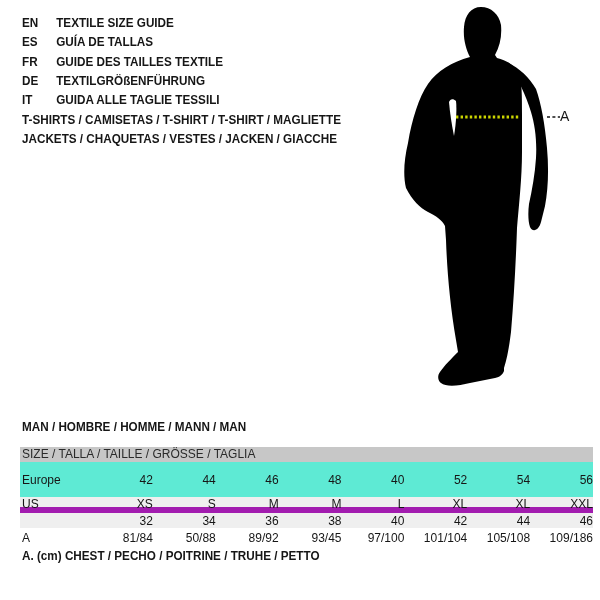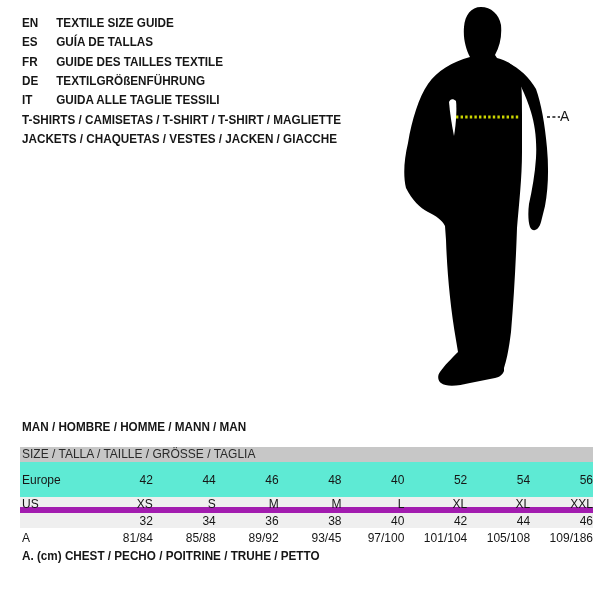--- a/index.html
+++ b/index.html
@@ -150,21 +150,21 @@
       <div class="tval">36</div>
       <div class="tval">38</div>
       <div class="tval">40</div>
       <div class="tval">42</div>
       <div class="tval">44</div>
       <div class="tval">46</div>
     </div>
     <div class="trow row-a">
       <div class="tlabel">A</div>
       <div class="tval">81/84</div>
-      <div class="tval">85/88</div>
+      <div class="tval">50/88</div>
       <div class="tval">89/92</div>
       <div class="tval">93/45</div>
       <div class="tval">97/100</div>
       <div class="tval">101/104</div>
       <div class="tval">105/108</div>
       <div class="tval">109/186</div>
     </div>
   </div>
 
   <div class="footnote condensed">A. (cm) CHEST / PECHO / POITRINE / TRUHE / PETTO</div>

